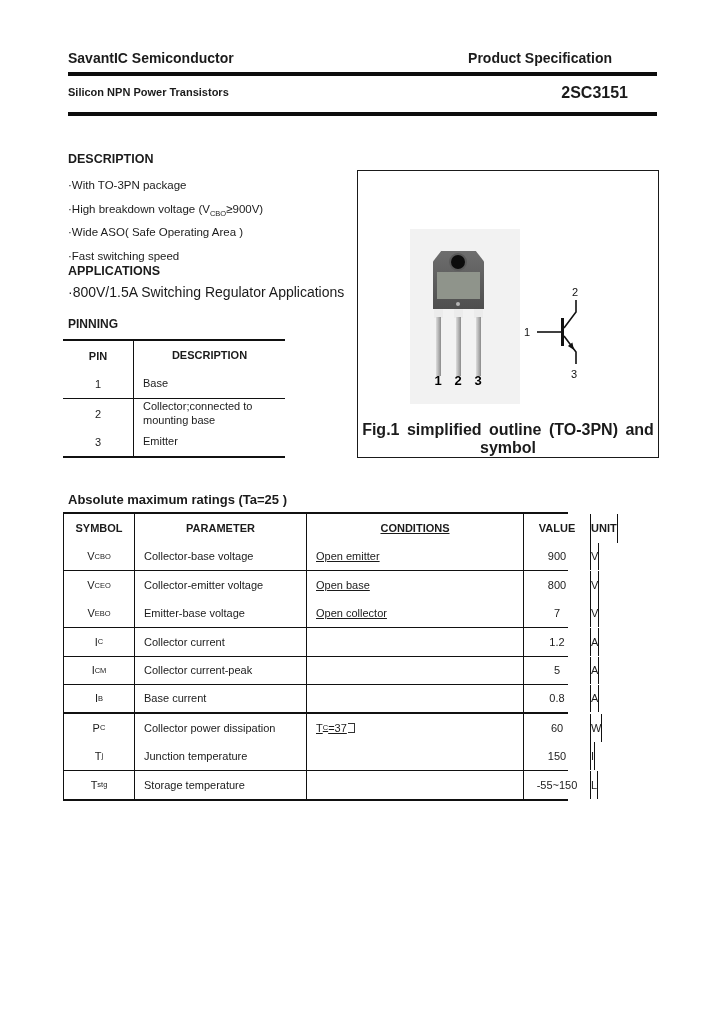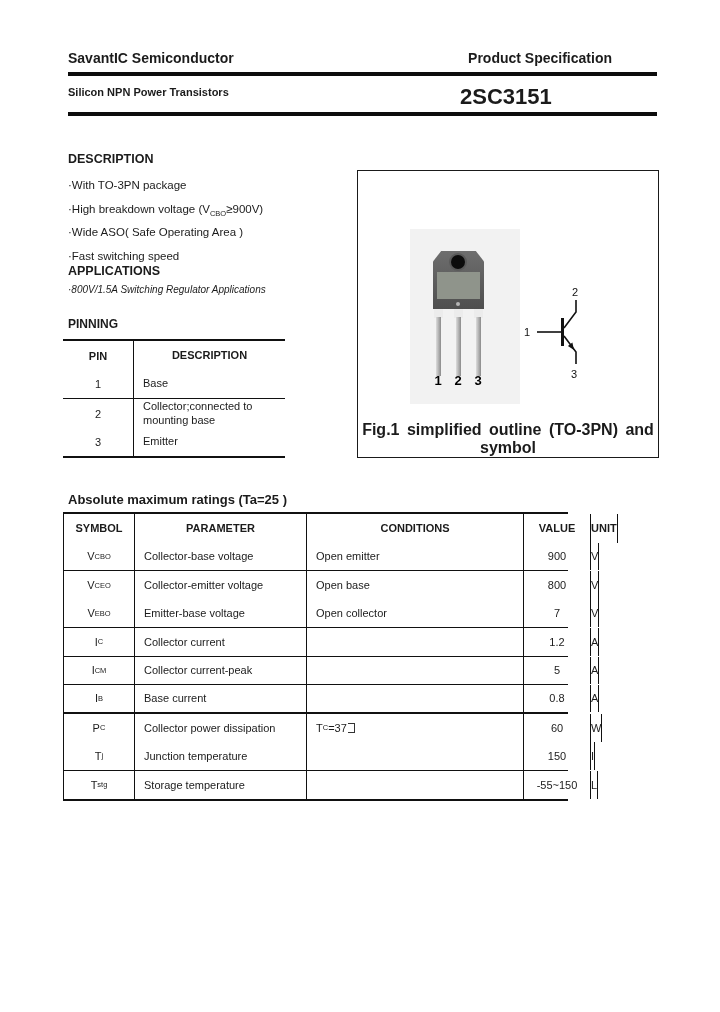--- a/index.html
+++ b/index.html
@@ -9,27 +9,27 @@
   }
   .abs{position:absolute;}
   .b{font-weight:bold;}
   
   .company{left:68px;top:50px;font-size:14px;}
   .doctype{left:460px;top:50px;width:152px;text-align:right;font-size:14px;}
   .rule{left:68px;width:589px;height:4px;background:#0d0d0d;}
   .rule1{top:72px;}
   .rule2{top:112px;}
   .prodtitle{left:68px;top:86px;font-size:11px;}
-  .partno{left:460px;top:84px;width:168px;text-align:left;font-size:22px;}
+  .partno{left:460px;top:84px;width:168px;text-align:right;font-size:16px;}
   
   .sec-head{font-size:12.5px;font-weight:bold;}
   .desc-head{left:68px;top:152px;}
   .desc-list{left:68px;top:176px;font-size:11.5px;line-height:19.2px;}
   .app-head{left:68px;top:264px;}
-  .app-list{left:68px;top:284px;font-size:10px;font-style:italic;}
+  .app-list{left:68px;top:284px;font-size:14px;}
   sub{font-size:7.5px;}
   
   .pin-head{left:68px;top:317px;font-size:12px;}
   .pin-table{left:63px;top:339px;width:222px;border-top:2px solid #111;border-bottom:2px solid #111;font-size:11px;}
   .pin-row{display:flex;align-items:center;}
   .pin-row .c1{width:70px;flex:0 0 70px;text-align:center;border-right:1px solid #111;align-self:stretch;display:flex;align-items:center;justify-content:center;}
   .pin-row .c2{flex:1;padding-left:9px;line-height:1.2;}
   .pin-hrow{height:29px;font-weight:bold;}
   .pin-hrow .c2{padding-left:0;text-align:center;}
   .pin-r1{height:28px;border-bottom:1px solid #111;}
@@ -51,21 +51,21 @@
   .fig-caption{left:0;top:250px;width:100%;text-align:center;font-size:16px;font-weight:bold;word-spacing:3px;}
   
   .amr-title{left:68px;top:492px;font-size:13px;}
   .amr-table{left:63px;top:512px;width:505px;border-top:2px solid #111;border-bottom:2px solid #111;font-size:11px;}
   .amr-row{display:flex;height:28.5px;box-sizing:border-box;}
   .amr-row.sep{border-bottom:1px solid #111;}
   .amr-row.sep2{border-bottom:2px solid #111;}
   .amr-row>div{box-sizing:border-box;border-right:1px solid #111;display:flex;align-items:center;}
   .amr-row>.cSym{flex:0 0 72px;border-left:1px solid #111;justify-content:center;}
   .amr-row>.cPar{flex:0 0 172px;padding-left:9px;}
-  .amr-row>.cCon{flex:0 0 217px;padding-left:9px;}
+  .amr-row>.cCon{flex:0 0 217px;padding-left:9px;text-decoration:underline;}
   .amr-row>.cVal{flex:0 0 67px;justify-content:center;}
   .amr-row>.cUni{flex:1;justify-content:center;}
   .amr-hrow{font-weight:bold;}
   .amr-hrow>.cPar,.amr-hrow>.cCon{padding-left:0;justify-content:center;}
   .glyph-openbox{display:inline-block;width:6px;height:8px;border:1px solid #333;border-left:none;margin-left:1px;}
   svg text{font-family:"Liberation Sans",sans-serif;font-size:11px;fill:#111;}
 </style>
 </head>
 <body>
 

